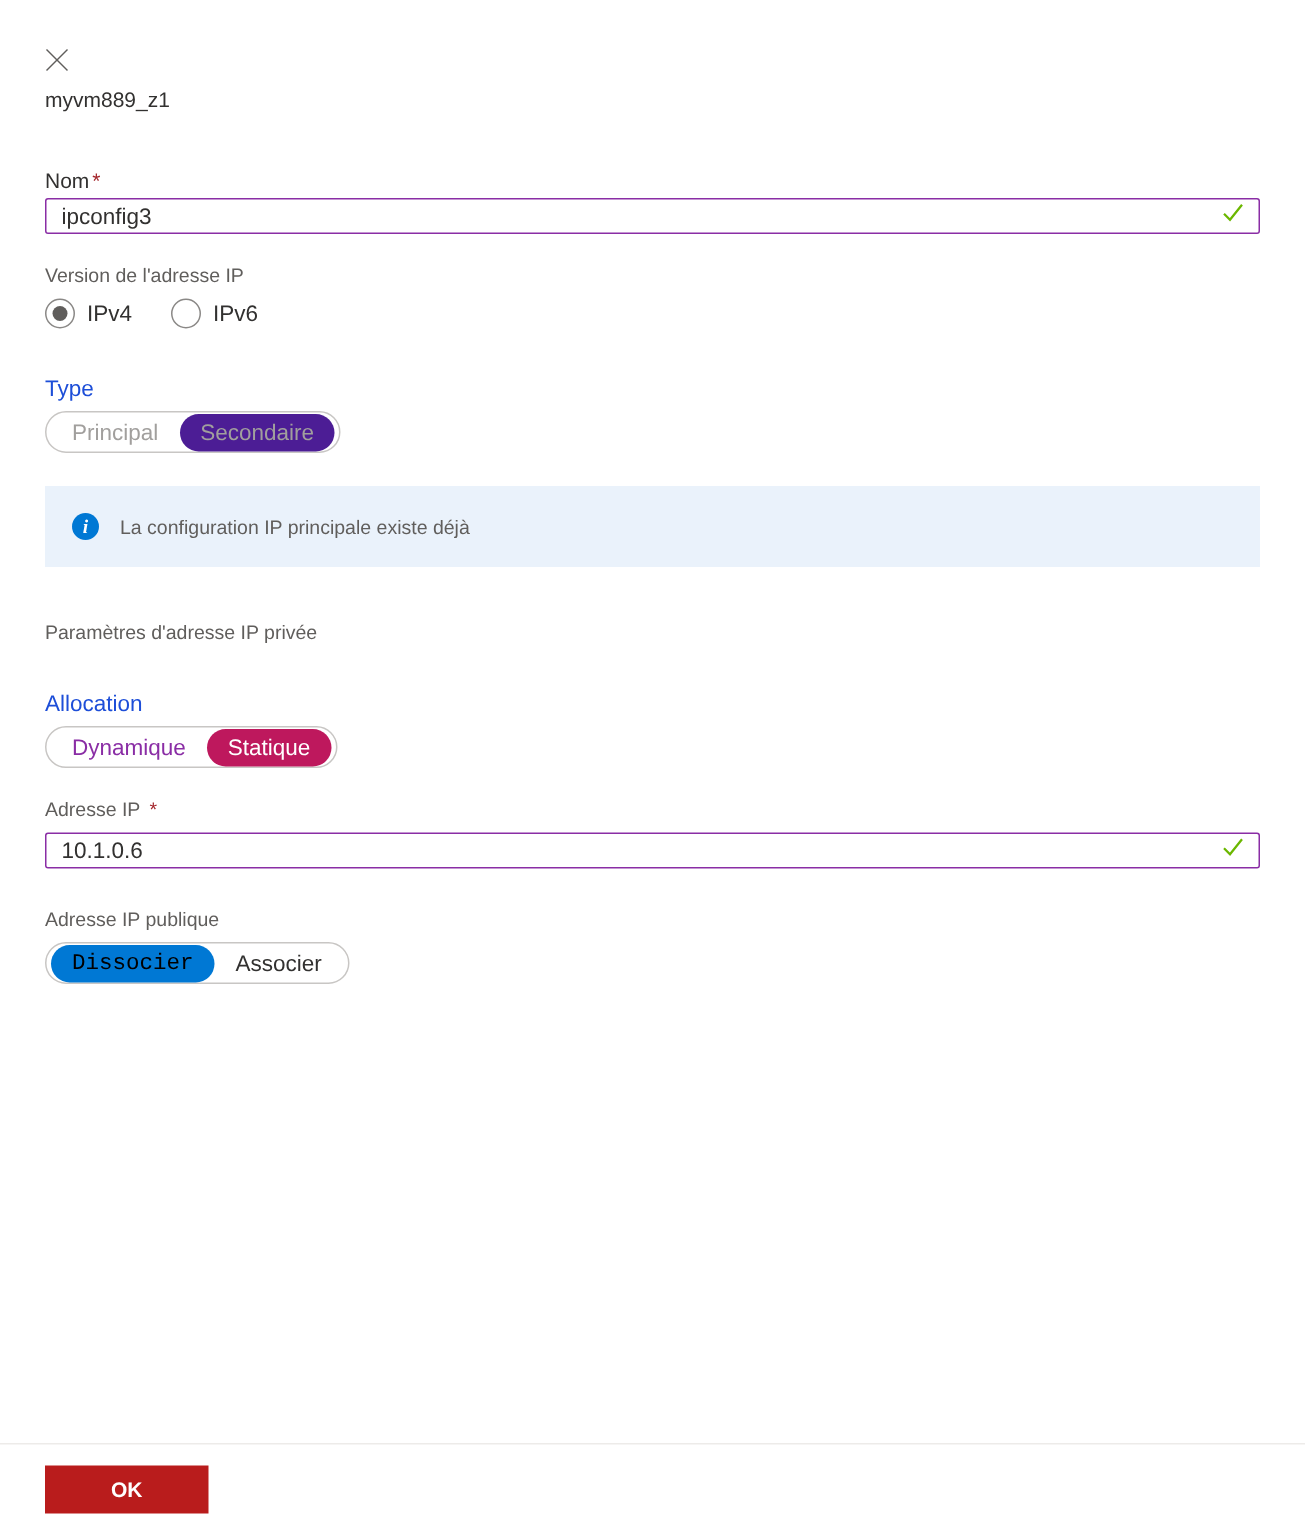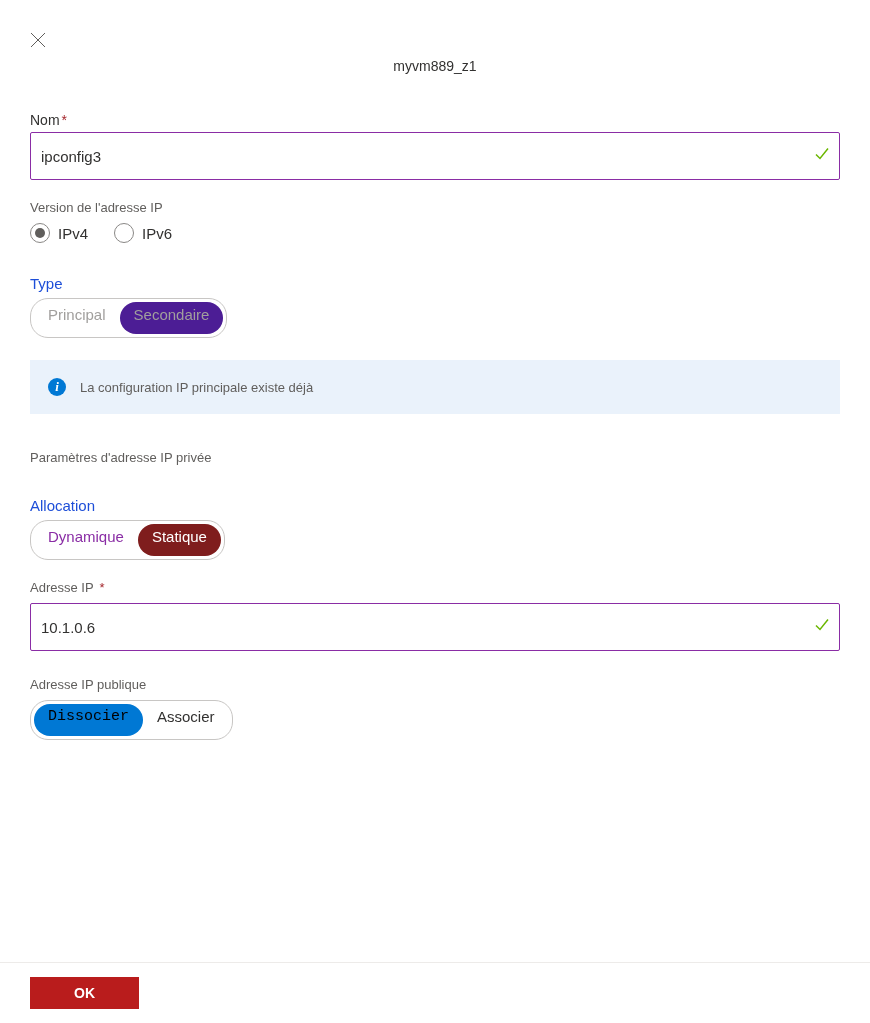--- a/index.html
+++ b/index.html
@@ -9,28 +9,28 @@
     color: #323130;
     background: #fff;
     width: 870px;
     height: 1023px;
     position: relative;
     padding: 20px 30px 0 30px;
   }
   .header { display: flex; justify-content: space-between; align-items: flex-start; }
   .title { font-size: 28px; font-weight: 500; color: #323130; }
   .close-x { font-size: 22px; color: #605e5c; cursor: pointer; line-height: 1; padding-top: 10px; }
-  .subtitle { font-size: 14px; color: #323130; margin-top: 6px; margin-bottom: 38px; text-align: center; }
+  .subtitle { font-size: 14px; color: #323130; margin-top: 6px; margin-bottom: 38px; }
   .label { font-size: 14px; color: #323130; margin-bottom: 4px; }
   .label-small { font-size: 13px; color: #605e5c; margin-bottom: 8px; }
   .required { color: #a4262c; margin-left: 2px; }
   .input-wrap { position: relative; margin-bottom: 20px; }
   .text-input {
     width: 100%;
-    height: 48px;
+    height: 24px;
     padding: 0 36px 0 10px;
     font-size: 15px;
     border: 1px solid #8a2da5;
     border-radius: 2px;
     outline: none;
     color: #323130;
   }
   .check-icon {
     position: absolute;
     right: 10px;
@@ -50,32 +50,33 @@
     content: ""; width: 10px; height: 10px; border-radius: 50%;
     background: #605e5c;
   }
   .radio-opt .txt { font-size: 15px; color: #323130; }
   .pill-group {
     display: inline-flex;
     border: 1px solid #c8c6c4;
     border-radius: 18px;
     padding: 3px;
     margin-bottom: 22px;
-    height: 40px;
+    height: 28px;
+    align-items: center;
   }
   .pill {
     padding: 4px 14px;
     border-radius: 16px;
     font-size: 15px;
     cursor: pointer;
   }
   .pill.disabled-sel { background: #4c1d95; color: #a19f9d; }
   .pill.disabled { color: #a19f9d; }
   .pill.purple-outline { color: #8a2da5; }
-  .pill.purple-sel { background: #7f1d1d; color: #fff; }
+  .pill.purple-sel { background: #be185d; color: #fff; }
   .pill.blue-sel { background: #0078d4; color: #000000; font-family: Liberation Mono, monospace; }
   .pill.plain { color: #323130; }
   .info-box {
     background: #eaf2fb;
     padding: 18px 18px;
     display: flex;
     align-items: center;
     gap: 14px;
     margin-bottom: 36px;
   }

